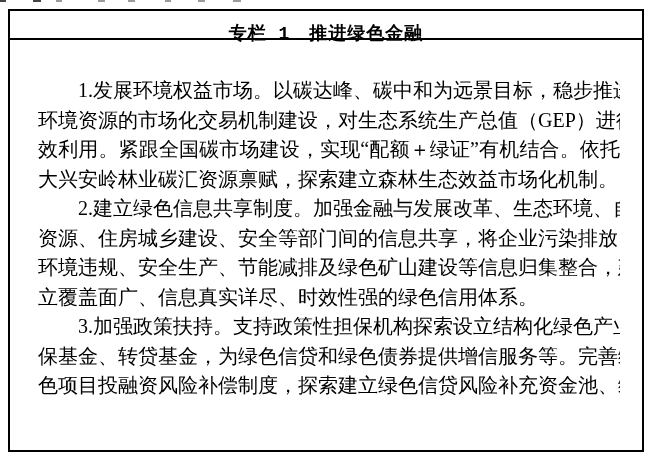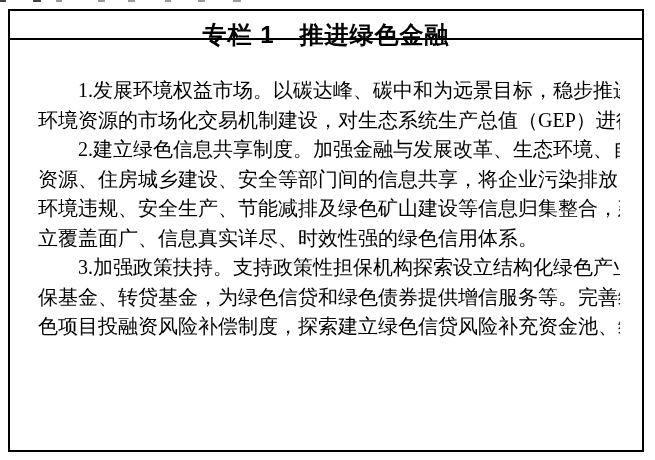--- a/index.html
+++ b/index.html
@@ -35,23 +35,23 @@
     background: #ffffff;
   }
   .panel-title-row {
     height: 27px;
     border-bottom: 2px solid #000000;
     display: flex;
     align-items: center;
     justify-content: center;
   }
   .panel-title {
-    font-family: Liberation Sans, sans-serif;
+    font-family: Liberation Mono, monospace;
     font-weight: bold;
-    font-size: 24px;
+    font-size: 18px;
     line-height: 27px;
     letter-spacing: 1px;
     white-space: nowrap;
     margin-top: 19px;
   }
   .panel-body {
     padding: 36px 22px 0 28px;
     overflow: hidden;
   }
   .line {
@@ -83,20 +83,22 @@
 <div class="remnant faint" style="left:198px; width:7px;"></div>
 <div class="remnant faint" style="left:233px; width:8px;"></div>
 
 <div class="panel">
   <div class="panel-title-row">
     <div class="panel-title">专栏 1　推进绿色金融</div>
   </div>
   <div class="panel-body">
     <div class="line indent">1.发展环境权益市场。以碳达峰、碳中和为远景目标，稳步推进</div>
     <div class="line">环境资源的市场化交易机制建设，对生态系统生产总值（GEP）进行有</div>
+    <div class="line">效利用。紧跟全国碳市场建设，实现“配额＋绿证”有机结合。依托</div>
+    <div class="line para-end">大兴安岭林业碳汇资源禀赋，探索建立森林生态效益市场化机制。</div>
     <div class="line indent">2.建立绿色信息共享制度。加强金融与发展改革、生态环境、自然</div>
     <div class="line">资源、住房城乡建设、安全等部门间的信息共享，将企业污染排放、</div>
     <div class="line">环境违规、安全生产、节能减排及绿色矿山建设等信息归集整合，建</div>
     <div class="line para-end">立覆盖面广、信息真实详尽、时效性强的绿色信用体系。</div>
     <div class="line indent">3.加强政策扶持。支持政策性担保机构探索设立结构化绿色产业担</div>
     <div class="line">保基金、转贷基金，为绿色信贷和绿色债券提供增信服务等。完善绿</div>
     <div class="line">色项目投融资风险补偿制度，探索建立绿色信贷风险补充资金池、绿</div>
   </div>
 </div>
 

